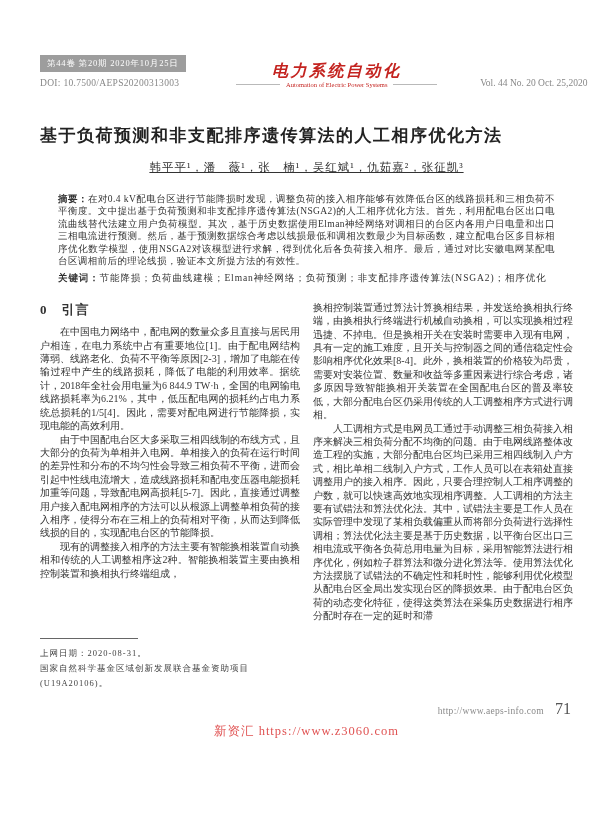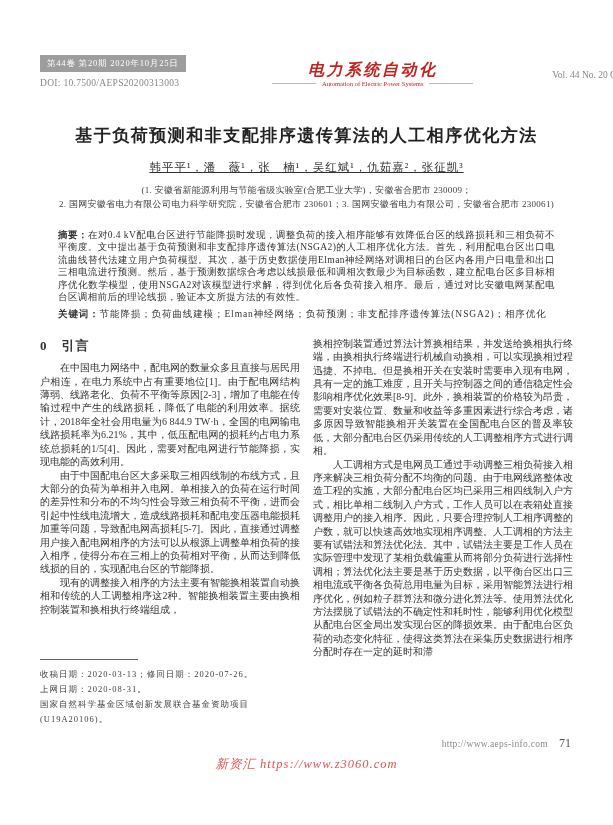--- a/index.html
+++ b/index.html
@@ -10,59 +10,59 @@
     --watermark:#e05252;
   }
   *{margin:0;padding:0;box-sizing:border-box;}
   html,body{background:#ffffff;}
   body{font-family:"Liberation Serif","DejaVu Serif",serif;color:var(--text,#333);}
   .page{
     position:relative;width:613px;height:825px;margin:0 auto;background:#fff;
     padding:52px 40px 0;overflow:hidden;
   }
   
-  .hdr{display:flex;align-items:center;gap:36px;}
+  .hdr{display:flex;align-items:flex-end;}
   .hdr-left{width:196px;flex:0 0 auto;}
   .issue-badge{
     display:inline-block;background:var(--badge-bg,#9d9d9d);color:#fff;
     font-size:8.5px;letter-spacing:.8px;padding:3px 7px 2px;margin-bottom:6px;white-space:nowrap;
   }
   .doi{font-size:9.5px;color:var(--muted,#878787);letter-spacing:.3px;}
   .hdr-center{flex:1 1 auto;text-align:center;margin-top:8px;}
   .logo-cn{
     font-size:16px;font-weight:bold;font-style:italic;color:var(--accent-red,#c42420);
     letter-spacing:2.5px;line-height:18px;
   }
   .logo-en-row{display:flex;align-items:center;justify-content:center;gap:6px;margin-top:1px;}
   .logo-rule{width:44px;height:1px;background:#b9b9b9;flex:0 0 auto;}
   .logo-en{font-size:6.5px;color:var(--accent-red,#c42420);white-space:nowrap;}
   .hdr-right{flex:0 0 auto;width:150px;text-align:right;font-size:9.5px;color:var(--muted,#878787);margin-top:9px;white-space:nowrap;}
   
-  .title{margin-top:36px;text-align:center;font-size:17px;font-weight:bold;letter-spacing:1.5px;color:#222;}
+  .title{margin-top:36px;font-size:17px;font-weight:bold;letter-spacing:1.5px;color:#222;}
   .authors{margin-top:13px;text-align:center;font-size:11.5px;letter-spacing:1px;text-decoration:underline;}
   .affils{margin-top:8px;text-align:center;font-size:9px;color:#3f3f3f;line-height:14px;letter-spacing:.3px;}
   
   .abstract{margin:18px 18px 0;font-size:9.5px;line-height:12.4px;text-align:justify;letter-spacing:.4px;}
   .abstract .lbl,.keywords .lbl{font-weight:bold;}
   .keywords{margin:5px 18px 0;font-size:9.5px;line-height:12.4px;text-align:justify;letter-spacing:.9px;}
   
   .columns{margin-top:16px;display:flex;gap:13px;height:390px;overflow:hidden;}
   .col{flex:1 1 0;font-size:10px;line-height:13.4px;text-align:justify;}
   .col-left{display:flex;flex-direction:column;}
   .sec-h{font-size:13px;font-weight:bold;letter-spacing:1px;margin:2px 0 9px;text-align:left;}
   .col p{margin:0;}
   .col p.indent{text-indent:2em;}
   
   .footnote{margin-top:auto;padding-top:4px;font-size:8.5px;line-height:15px;letter-spacing:1px;color:#3f3f3f;text-align:left;}
   .fn-rule{width:98px;height:1px;background:#666;margin-bottom:7px;}
   
   .page-footer{display:flex;justify-content:flex-end;align-items:baseline;gap:11px;margin-top:9px;padding-right:2px;}
   .site-url{font-size:9.5px;color:#8a8a8a;letter-spacing:.3px;}
-  .page-num{font-size:12px;color:#555;}
-  .watermark{margin-top:5px;text-align:center;font-size:12.5px;color:var(--watermark,#e05252);letter-spacing:1px;font-style:italic;}
+  .page-num{font-size:16px;color:#555;}
+  .watermark{margin-top:5px;text-align:center;font-size:12.5px;color:var(--watermark,#e05252);letter-spacing:1px;}
 </style>
 </head>
 <body>
 
 <div class="page">
 
   <header class="hdr">
     <div class="hdr-left">
       <div class="issue-badge">第44卷 第20期 2020年10月25日</div>
       <div class="doi">DOI: 10.7500/AEPS20200313003</div>
@@ -75,48 +75,43 @@
         <span class="logo-rule"></span>
       </div>
     </div>
     <div class="hdr-right">Vol. 44 No. 20 Oct. 25,2020</div>
   </header>
 
   <h1 class="title">基于负荷预测和非支配排序遗传算法的人工相序优化方法</h1>
 
   <div class="authors">韩平平¹，潘　薇¹，张　楠¹，吴红斌¹，仇茹嘉²，张征凯³</div>
 
-  <div class="affils">
-    <div>(1. 安徽省新能源利用与节能省级实验室(合肥工业大学)，安徽省合肥市 230009；</div>
-    <div>2. 国网安徽省电力有限公司电力科学研究院，安徽省合肥市 230601；3. 国网安徽省电力有限公司，安徽省合肥市 230061)</div>
-  </div>
 
   <div class="abstract">
     <span class="lbl">摘要：</span><span>在对0.4 kV配电台区进行节能降损时发现，调整负荷的接入相序能够有效降低台区的线路损耗和三相负荷不平衡度。文中提出基于负荷预测和非支配排序遗传算法(NSGA2)的人工相序优化方法。首先，利用配电台区出口电流曲线替代法建立用户负荷模型。其次，基于历史数据使用Elman神经网络对调相日的台区内各用户日电量和出口三相电流进行预测。然后，基于预测数据综合考虑以线损最低和调相次数最少为目标函数，建立配电台区多目标相序优化数学模型，使用NSGA2对该模型进行求解，得到优化后各负荷接入相序。最后，通过对比安徽电网某配电台区调相前后的理论线损，验证本文所提方法的有效性。</span>
   </div>
 
   <div class="keywords">
     <span class="lbl">关键词：</span><span>节能降损；负荷曲线建模；Elman神经网络；负荷预测；非支配排序遗传算法(NSGA2)；相序优化</span>
   </div>
 
   <div class="columns">
     <div class="col col-left">
       <h2 class="sec-h">0　引言</h2>
       <p class="indent">在中国电力网络中，配电网的数量众多且直接与居民用户相连，在电力系统中占有重要地位[1]。由于配电网结构薄弱、线路老化、负荷不平衡等原因[2-3]，增加了电能在传输过程中产生的线路损耗，降低了电能的利用效率。据统计，2018年全社会用电量为6 844.9 TW·h，全国的电网输电线路损耗率为6.21%，其中，低压配电网的损耗约占电力系统总损耗的1/5[4]。因此，需要对配电网进行节能降损，实现电能的高效利用。</p>
       <p class="indent">由于中国配电台区大多采取三相四线制的布线方式，且大部分的负荷为单相并入电网。单相接入的负荷在运行时间的差异性和分布的不均匀性会导致三相负荷不平衡，进而会引起中性线电流增大，造成线路损耗和配电变压器电能损耗加重等问题，导致配电网高损耗[5-7]。因此，直接通过调整用户接入配电网相序的方法可以从根源上调整单相负荷的接入相序，使得分布在三相上的负荷相对平衡，从而达到降低线损的目的，实现配电台区的节能降损。</p>
       <p class="indent">现有的调整接入相序的方法主要有智能换相装置自动换相和传统的人工调整相序这2种。智能换相装置主要由换相控制装置和换相执行终端组成，</p>
       <div class="footnote">
         <div class="fn-rule"></div>
-        <div>收稿日期：2020-03-13；修回日期：2020-07-26。</div>
         <div>上网日期：2020-08-31。</div>
         <div>国家自然科学基金区域创新发展联合基金资助项目(U19A20106)。</div>
       </div>
     </div>
     <div class="col col-right">
-      <p>换相控制装置通过算法计算换相结果，并发送给换相执行终端，由换相执行终端进行机械自动换相，可以实现换相过程迅捷、不掉电。但是换相开关在安装时需要串入现有电网，具有一定的施工难度，且开关与控制器之间的通信稳定性会影响相序优化效果[8-9]。此外，换相装置的价格较为昂贵，需要对安装位置、数量和收益等多重因素进行综合考虑，诸多原因导致智能换相开关装置在全国配电台区的普及率较低，大部分配电台区仍采用传统的人工调整相序方式进行调相。</p>
+      <p>换相控制装置通过算法计算换相结果，并发送给换相执行终端，由换相执行终端进行机械自动换相，可以实现换相过程迅捷、不掉电。但是换相开关在安装时需要串入现有电网，具有一定的施工难度，且开关与控制器之间的通信稳定性会影响相序优化效果[8-4]。此外，换相装置的价格较为昂贵，需要对安装位置、数量和收益等多重因素进行综合考虑，诸多原因导致智能换相开关装置在全国配电台区的普及率较低，大部分配电台区仍采用传统的人工调整相序方式进行调相。</p>
       <p class="indent">人工调相方式是电网员工通过手动调整三相负荷接入相序来解决三相负荷分配不均衡的问题。由于电网线路整体改造工程的实施，大部分配电台区均已采用三相四线制入户方式，相比单相二线制入户方式，工作人员可以在表箱处直接调整用户的接入相序。因此，只要合理控制人工相序调整的户数，就可以快速高效地实现相序调整。人工调相的方法主要有试错法和算法优化法。其中，试错法主要是工作人员在实际管理中发现了某相负载偏重从而将部分负荷进行选择性调相；算法优化法主要是基于历史数据，以平衡台区出口三相电流或平衡各负荷总用电量为目标，采用智能算法进行相序优化，例如粒子群算法和微分进化算法等。使用算法优化方法摆脱了试错法的不确定性和耗时性，能够利用优化模型从配电台区全局出发实现台区的降损效果。由于配电台区负荷的动态变化特征，使得这类算法在采集历史数据进行相序分配时存在一定的延时和滞</p>
     </div>
   </div>
 
   <div class="page-footer">
     <span class="site-url">http://www.aeps-info.com</span>
     <span class="page-num">71</span>
   </div>
 
   <div class="watermark">新资汇 https://www.z3060.com</div>

